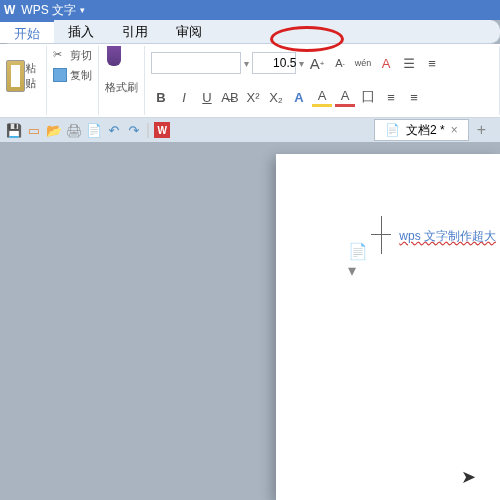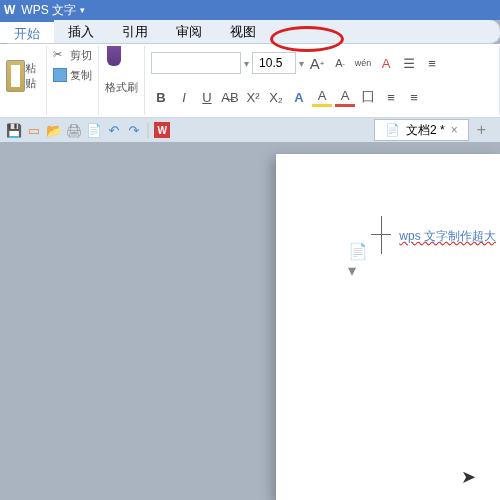--- a/index.html
+++ b/index.html
@@ -23,21 +23,21 @@
 .paste-ico { width: 28px; height: 32px; background: linear-gradient(#d4b968,#c4a850); border: 1px solid #999; border-radius: 2px; position: relative; }
 .paste-ico::before { content:""; position:absolute; top:4px; left:4px; right:4px; bottom:4px; background:#fff; }
 
 .clip-small { display: flex; flex-direction: column; gap: 2px; font-size: 11px; color: #555; }
 .clip-item { display: flex; align-items: center; gap: 3px; height: 18px; }
 .scissors { width: 14px; height: 14px; color: #666; }
 .copy-ico { width: 14px; height: 14px; background: #6aaae0; border: 1px solid #4a8ac0; }
 .brush { width: 18px; height: 34px; display: flex; flex-direction: column; align-items: center; }
 .brush-ico { width: 14px; height: 20px; background: linear-gradient(#7a4aa0,#5a3a80); border-radius: 0 0 6px 6px; }
 
-.font-sel { height: 22px; border: 1px solid #c4cdd8; padding: 0 6px; font-size: 12px; display: flex; align-items: center; background: #fff; }
+.font-sel { height: 22px; border: 1px solid #c4cdd8; padding: 0 20px; font-size: 12px; display: flex; align-items: center; background: #fff; }
 .font-name { width: 90px; }
 .font-size { width: 44px; text-align: center; position: relative; }
 .font-btns button, .icon-btn { width: 20px; height: 20px; border: none; background: transparent; font-size: 13px; color: #555; display: inline-flex; align-items: center; justify-content: center; cursor: pointer; }
 
 .annot-circle { position: absolute; border: 3px solid #d82020; border-radius: 50%; pointer-events: none; }
 
 .qat { background: #d8e2ed; height: 24px; display: flex; align-items: center; gap: 4px; padding: 0 6px; }
 .qat .ico { width: 16px; height: 16px; display: inline-flex; align-items: center; justify-content: center; font-size: 13px; }
 
 .doc-tabs { background: #d8e2ed; height: 24px; display: flex; align-items: center; margin-left: auto; }
@@ -62,21 +62,20 @@
   <span class="title-logo">W</span>
   <span class="title-text">WPS 文字</span>
   <span class="title-drop">▾</span>
 </div>
 
 <div class="tabs">
   <div class="tab active">开始</div>
   <div class="tab">插入</div>
   <div class="tab">引用</div>
   <div class="tab">审阅</div>
-  <div class="tab">视图</div>
 </div>
 
 <div class="ribbon">
   <div class="r-group clip-paste">
     <div class="paste-big">
       <div class="paste-ico"></div>
       <span>粘贴</span>
     </div>
   </div>
   <div class="r-group">

